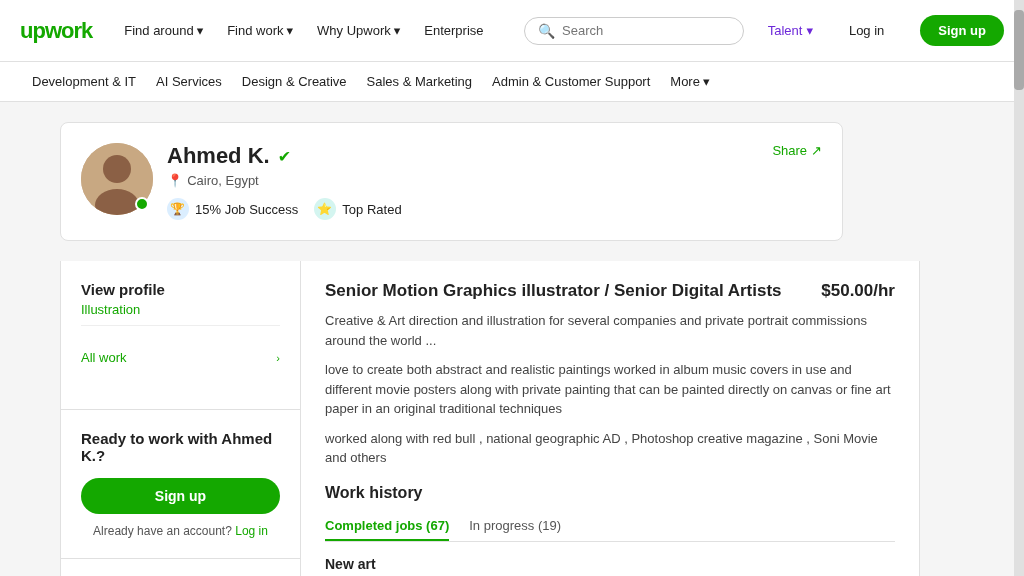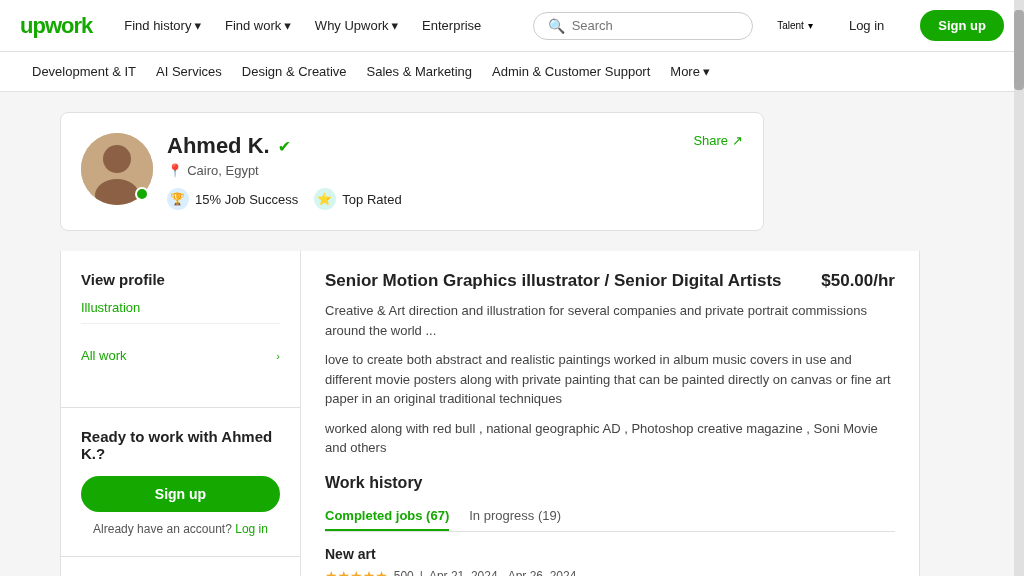--- a/index.html
+++ b/index.html
@@ -1,38 +1,38 @@
 <!DOCTYPE html>
 <html><head>
   <meta charset="utf-8">
   <style>
     * { margin: 0; padding: 0; box-sizing: border-box; }
     body { font-family: -apple-system, BlinkMacSystemFont, 'Segoe UI', sans-serif; font-size: 14px; color: #222; background: #f5f5f5; width: 1024px; overflow-x: hidden; }
 
     
-    .top-nav { background: #fff; border-bottom: 1px solid #e0e0e0; padding: 0 20px; height: 52px; display: flex; align-items: center; gap: 24px; position: relative; }
+    .top-nav { background: #fff; border-bottom: 1px solid #e0e0e0; padding: 0 20px; height: 62px; display: flex; align-items: center; gap: 24px; position: relative; }
     .nav-logo { font-weight: 900; font-size: 22px; color: #14a800; letter-spacing: -1px; margin-right: 8px; }
     .nav-link { font-size: 13px; color: #222; cursor: pointer; display: flex; align-items: center; gap: 3px; white-space: nowrap; }
     .search-bar { display: flex; align-items: center; border: 1px solid #ccc; border-radius: 20px; padding: 5px 14px; gap: 6px; margin-left: auto; width: 220px; }
     .search-bar input { border: none; outline: none; font-size: 13px; width: 140px; }
-    .talent-btn { display: flex; align-items: center; gap: 4px; font-size: 10px; color: #000000; cursor: pointer; text-align: right; }
+    .talent-btn { display: flex; align-items: center; gap: 4px; font-size: 13px; color: #6d28d9; cursor: pointer; text-align: right; }
     .login-btn { font-size: 13px; color: #222; cursor: pointer; padding: 6px 12px; }
     .signup-btn { background: #14a800; color: #fff; border: none; border-radius: 20px; padding: 8px 18px; font-size: 13px; font-weight: 600; cursor: pointer; }
     .scrollbar { position: absolute; right: 0; top: 0; width: 10px; background: #e0e0e0; height: 576px; }
     .scrollbar-thumb { width: 10px; height: 80px; background: #aaa; border-radius: 4px; margin-top: 10px; }
 
     
     .sub-nav { background: #fff; border-bottom: 1px solid #e0e0e0; padding: 0 32px; height: 40px; display: flex; align-items: center; gap: 20px; }
     .sub-nav-link { font-size: 13px; color: #222; cursor: pointer; white-space: nowrap; }
 
     
     .main { padding: 20px 60px; display: flex; gap: 0; }
 
     
-    .profile-card { background: #fff; border: 1px solid #e0e0e0; border-radius: 8px; padding: 20px; margin-bottom: 20px; width: 704px; }
+    .profile-card { background: #fff; border: 1px solid #e0e0e0; border-radius: 8px; padding: 20px; margin-bottom: 20px; width: 783px; }
     .profile-header { display: flex; align-items: flex-start; gap: 14px; position: relative; }
     .avatar-wrap { position: relative; }
     .avatar { width: 72px; height: 72px; border-radius: 50%; background: #c8a882; overflow: hidden; display: flex; align-items: center; justify-content: center; }
     .avatar-online { width: 14px; height: 14px; background: #14a800; border-radius: 50%; border: 2px solid #fff; position: absolute; bottom: 4px; right: 4px; }
     .profile-info { flex: 1; }
     .profile-name-row { display: flex; align-items: center; gap: 8px; }
     .profile-name { font-size: 22px; font-weight: 700; color: #222; }
     .verified-icon { color: #14a800; font-size: 16px; }
     .profile-location { font-size: 13px; color: #555; display: flex; align-items: center; gap: 4px; margin-top: 4px; }
     .badges { display: flex; gap: 16px; margin-top: 10px; }
@@ -42,21 +42,21 @@
     .badge-teal { background: #d4f5f0; color: #0d8a7a; }
     .share-btn { position: absolute; right: 0; top: 0; color: #14a800; font-size: 13px; cursor: pointer; display: flex; align-items: flex-end; gap: 4px; }
 
     
     .two-col { display: flex; gap: 0; width: 860px; }
     .left-col { width: 240px; flex-shrink: 0; }
     .right-col { flex: 1; border-left: 1px solid #e0e0e0; }
 
     
     .left-panel { background: #fff; border: 1px solid #e0e0e0; border-right: none; border-top: none; padding: 20px; }
-    .view-profile-title { font-size: 15px; font-weight: 700; margin-bottom: 12px; }
+    .view-profile-title { font-size: 15px; font-weight: 700; margin-bottom: 4px; }
     .illustration-link { color: #14a800; font-size: 13px; cursor: pointer; margin-bottom: 8px; }
     .all-work-row { display: flex; justify-content: space-between; align-items: center; color: #14a800; font-size: 13px; cursor: pointer; padding: 24px 0; border-top: 1px solid #eee; margin-top: 8px; }
     .ready-section { background: #fff; border: 1px solid #e0e0e0; border-right: none; border-top: none; padding: 20px; }
     .ready-title { font-size: 15px; font-weight: 700; margin-bottom: 14px; }
     .signup-big-btn { background: #14a800; color: #fff; border: none; border-radius: 20px; padding: 10px; width: 100%; font-size: 14px; font-weight: 600; cursor: pointer; }
     .already-account { text-align: center; font-size: 12px; color: #555; margin-top: 10px; }
     .already-account a { color: #14a800; cursor: pointer; text-decoration: none; }
     .stats-section { background: #fff; border: 1px solid #e0e0e0; border-right: none; border-top: none; padding: 16px 20px; display: flex; gap: 24px; }
     .stat { display: flex; flex-direction: column; }
     .stat-num { font-size: 18px; font-weight: 700; }
@@ -78,21 +78,21 @@
 
     .chevron { font-size: 11px; }
   </style>
 </head>
 <body>
 
 <div style="position:relative;">
   <nav class="top-nav">
     <div class="nav-logo">upwork</div>
     <span class="nav-link">
-      <span>Find history</span>
+      <span>Find around</span>
       <span>▾</span>
     </span>
     <span class="nav-link">
       <span>Find work</span>
       <span>▾</span>
     </span>
     <span class="nav-link">
       <span>Why Upwork</span>
       <span>▾</span>
     </span>

